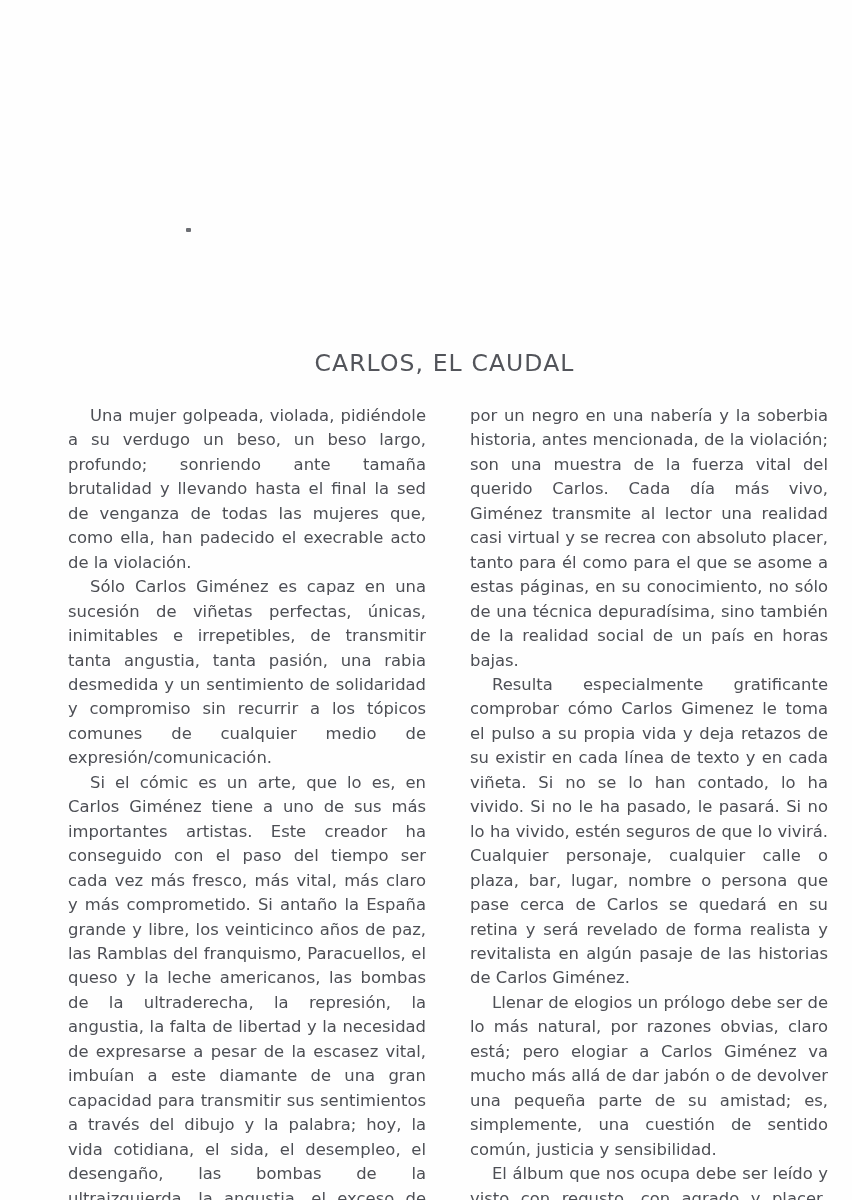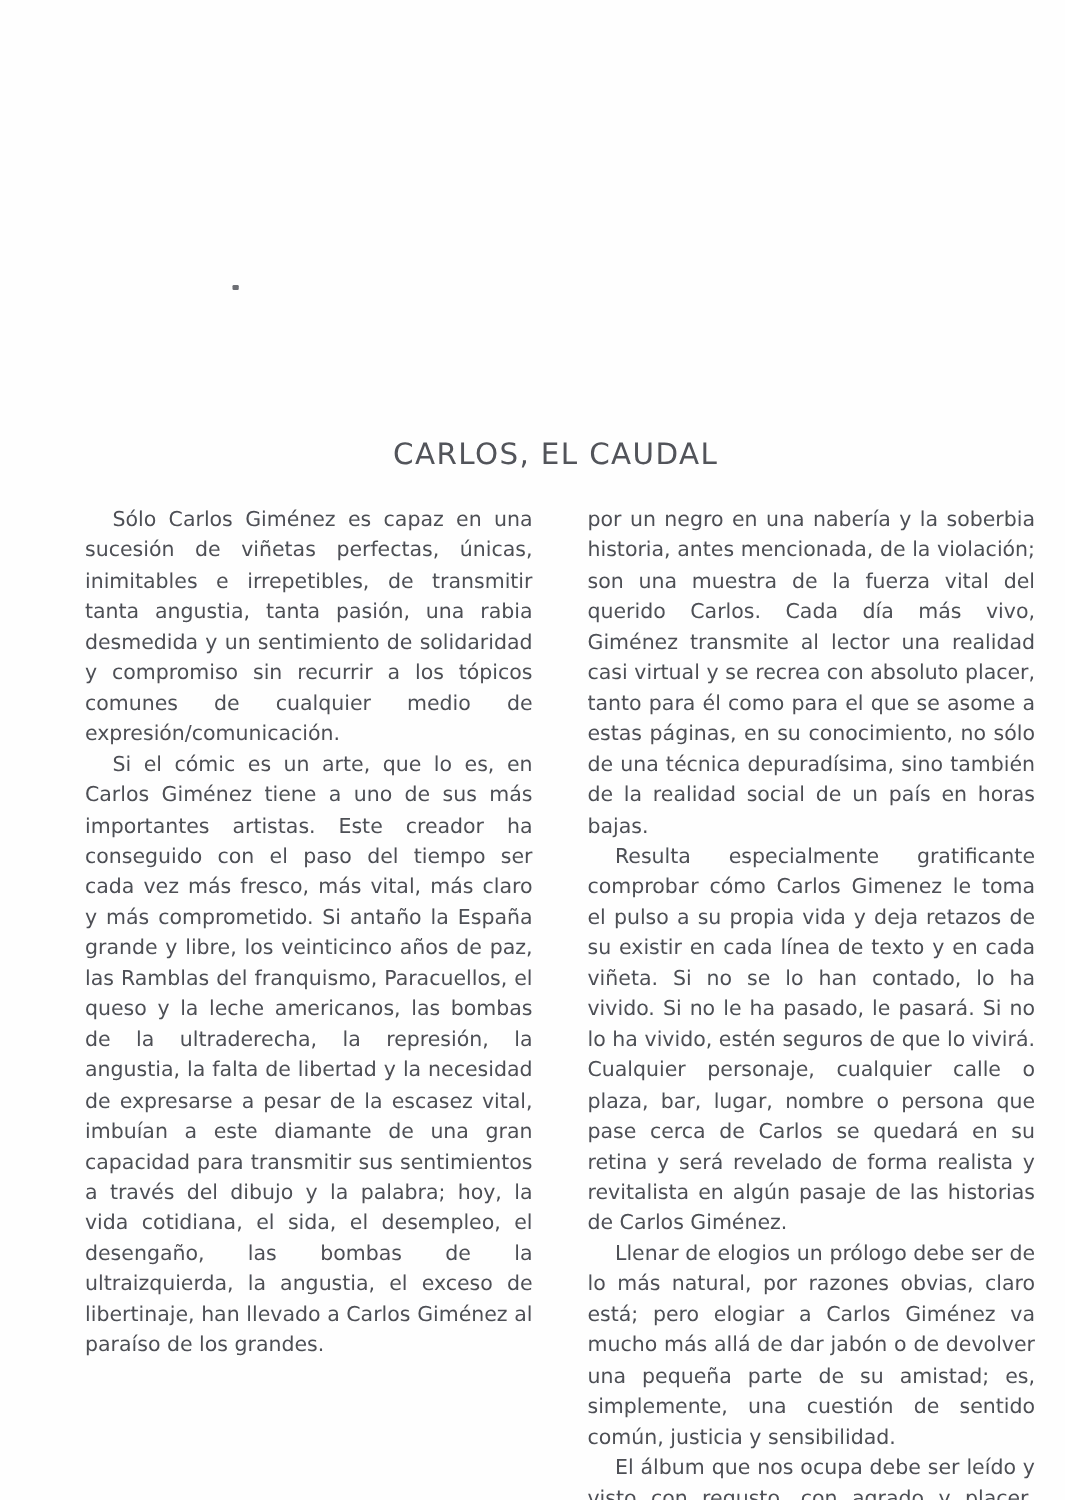--- a/index.html
+++ b/index.html
@@ -104,20 +104,21 @@
 
 <div class="page">
 
   <div class="speck"></div>
 
   <h1 class="doc-title">CARLOS, EL CAUDAL</h1>
 
   <div class="columns">
 
     <div class="column">
+      <p>Una mujer golpeada, violada, pidiéndole a su verdugo un beso, un beso largo, profundo; sonriendo ante tamaña brutalidad y llevando hasta el final la sed de venganza de todas las mujeres que, como ella, han padecido el execrable acto de la violación.</p>
       <p>Sólo Carlos Giménez es capaz en una sucesión de viñetas perfectas, únicas, inimitables e irrepetibles, de transmitir tanta angustia, tanta pasión, una rabia desmedida y un sentimiento de solidaridad y compromiso sin recurrir a los tópicos comunes de cualquier medio de expresión/comunicación.</p>
       <p>Si el cómic es un arte, que lo es, en Carlos Giménez tiene a uno de sus más importantes artistas. Este creador ha conseguido con el paso del tiempo ser cada vez más fresco, más vital, más claro y más comprometido. Si antaño la España grande y libre, los veinticinco años de paz, las Ramblas del franquismo, Paracuellos, el queso y la leche americanos, las bombas de la ultraderecha, la represión, la angustia, la falta de libertad y la necesidad de expresarse a pesar de la escasez vital, imbuían a este diamante de una gran capacidad para transmitir sus sentimientos a través del dibujo y la palabra; hoy, la vida cotidiana, el sida, el desempleo, el desengaño, las bombas de la ultraizquierda, la angustia, el exceso de libertinaje, han llevado a Carlos Giménez al paraíso de los grandes.</p>
 
     </div>
 
     <div class="column">
       <p class="cont">por un negro en una nabería y la soberbia historia, antes mencionada, de la violación; son una muestra de la fuerza vital del querido Carlos. Cada día más vivo, Giménez transmite al lector una realidad casi virtual y se recrea con absoluto placer, tanto para él como para el que se asome a estas páginas, en su conocimiento, no sólo de una técnica depuradísima, sino también de la realidad social de un país en horas bajas.</p>
       <p>Resulta especialmente gratificante comprobar cómo Carlos Gimenez le toma el pulso a su propia vida y deja retazos de su existir en cada línea de texto y en cada viñeta. Si no se lo han contado, lo ha vivido. Si no le ha pasado, le pasará. Si no lo ha vivido, estén seguros de que lo vivirá. Cualquier personaje, cualquier calle o plaza, bar, lugar, nombre o persona que pase cerca de Carlos se quedará en su retina y será revelado de forma realista y revitalista en algún pasaje de las historias de Carlos Giménez.</p>
       <p>Llenar de elogios un prólogo debe ser de lo más natural, por razones obvias, claro está; pero elogiar a Carlos Giménez va mucho más allá de dar jabón o de devolver una pequeña parte de su amistad; es, simplemente, una cuestión de sentido común, justicia y sensibilidad.</p>
       <p>El álbum que nos ocupa debe ser leído y visto con regusto, con agrado y placer, despacito. Hay que reírse con ganas, enrabietarse, ponerse nostálgico y dejarlo cerca para disfrutar de tanto caudal en cualquier instante.</p>

